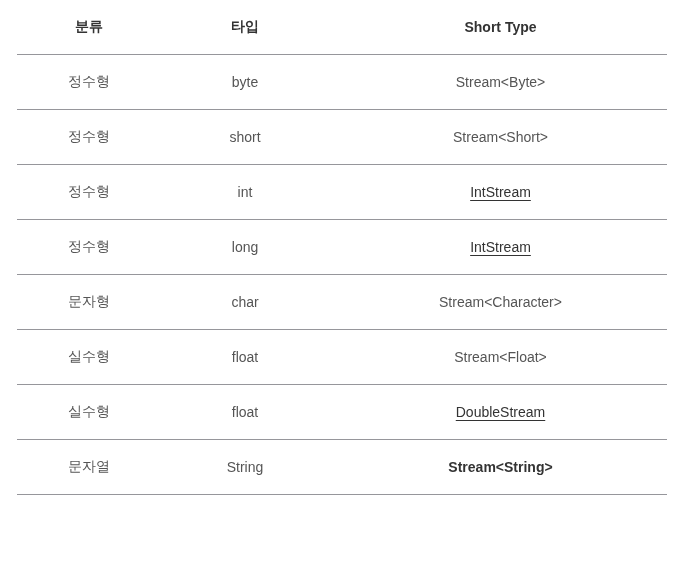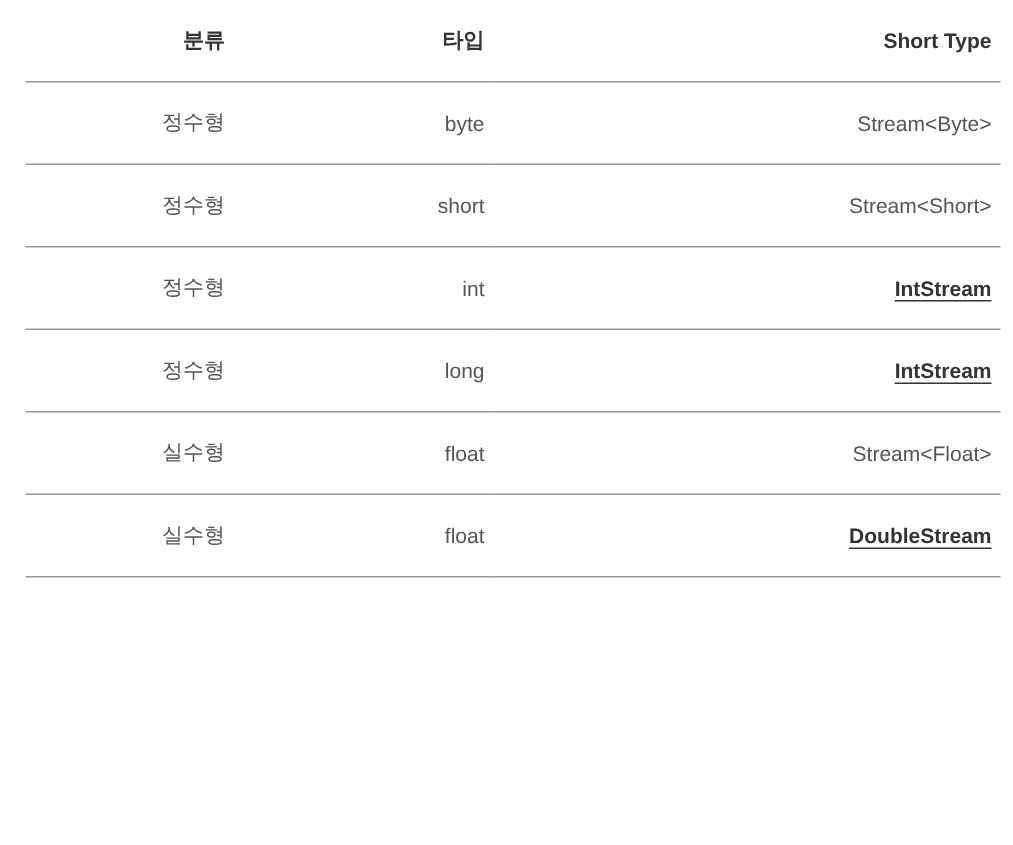--- a/index.html
+++ b/index.html
@@ -26,21 +26,21 @@
     width:650px;
     margin-left:17px;
     background:var(--bg);
   }
   col.c1{width:139px;}
   col.c2{width:173px;}
   col.c3{width:338px;}
   th,td{
     height:54px;
     padding:0 6px 0 11px;
-    text-align:right;
+    text-align:center;
     vertical-align:middle;
     border-bottom:1px solid var(--divider);
     font-size:14px;
     white-space:nowrap;
     overflow:hidden;
   }
   th{
     color:var(--header-text);
     font-weight:700;
   }
@@ -53,21 +53,21 @@
     font-weight:400;
     text-decoration:none;
   }
   .stream-bold{
     color:var(--emphasis-text);
     font-weight:700;
     text-decoration:none;
   }
   .stream-link{
     color:var(--emphasis-text);
-    font-weight:700;
+    font-weight:400;
     text-decoration:underline;
     text-underline-offset:3px;
     cursor:pointer;
   }
 </style>
 </head>
 <body>
 
 <table class="stream-table">
   <colgroup>
@@ -97,23 +97,33 @@
       <td>정수형</td>
       <td>int</td>
       <td><span class="stream-link">IntStream</span></td>
     </tr>
     <tr>
       <td>정수형</td>
       <td>long</td>
       <td><span class="stream-link">IntStream</span></td>
     </tr>
     <tr>
+      <td>문자형</td>
+      <td>char</td>
+      <td><span class="stream-normal">Stream&lt;Character&gt;</span></td>
+    </tr>
+    <tr>
       <td>실수형</td>
       <td>float</td>
       <td><span class="stream-normal">Stream&lt;Float&gt;</span></td>
     </tr>
     <tr>
       <td>실수형</td>
       <td>float</td>
       <td><span class="stream-link">DoubleStream</span></td>
     </tr>
+    <tr>
+      <td>문자열</td>
+      <td>String</td>
+      <td><span class="stream-bold">Stream&lt;String&gt;</span></td>
+    </tr>
   </tbody>
 </table>
 
 </body></html>

